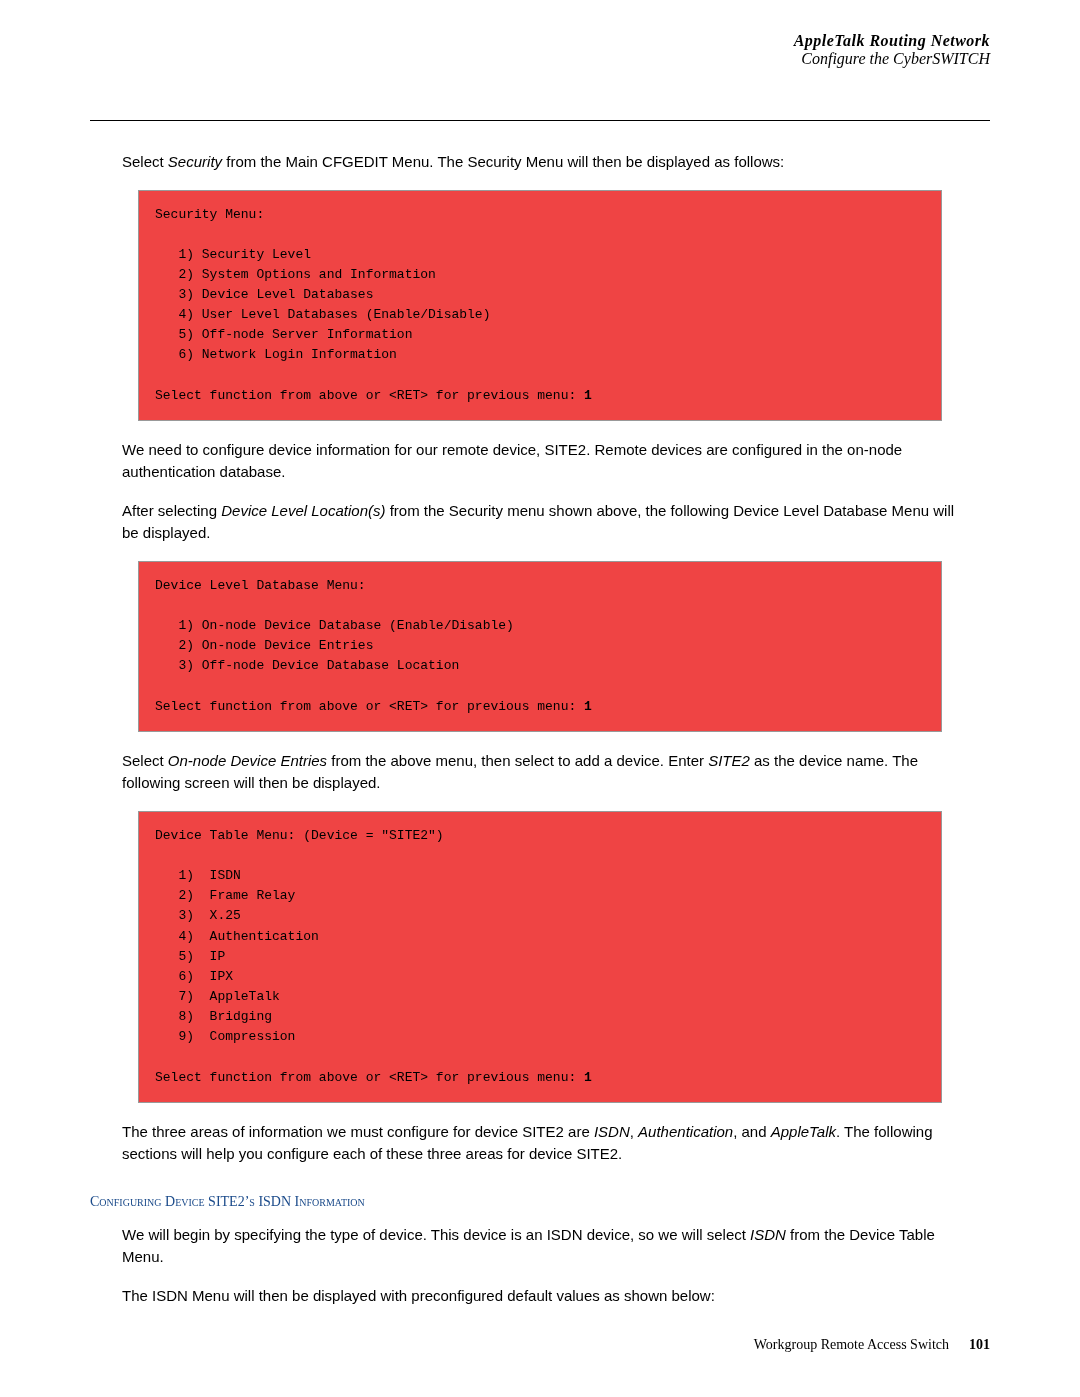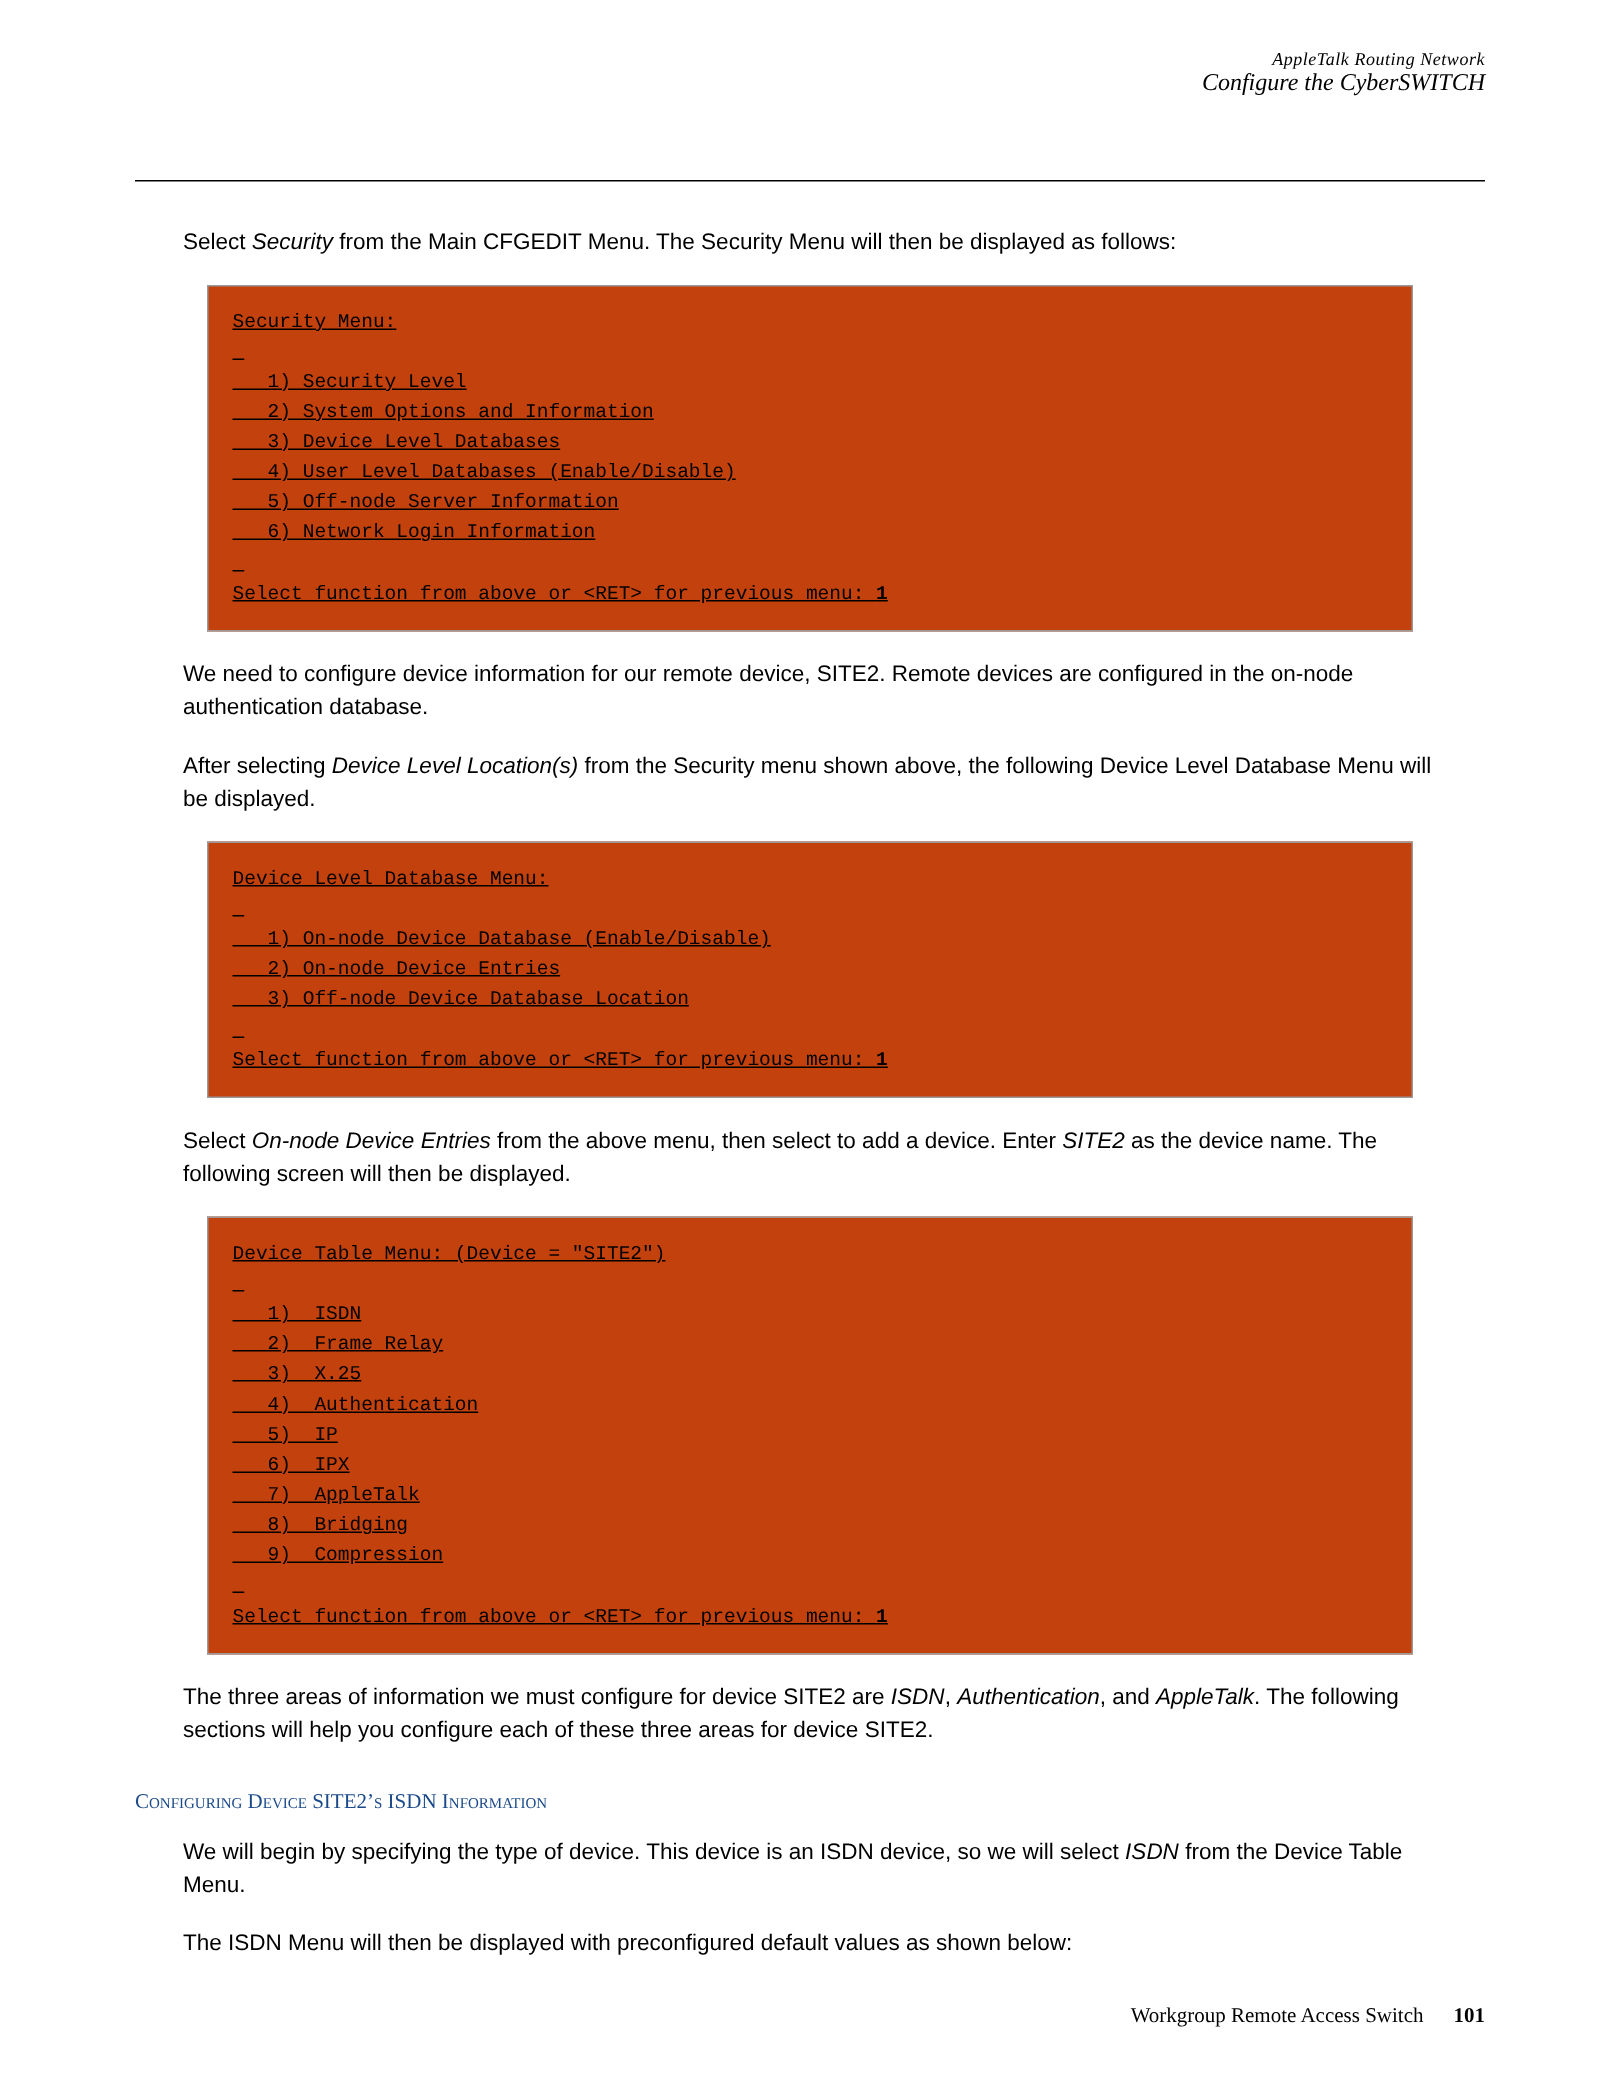--- a/index.html
+++ b/index.html
@@ -27,25 +27,26 @@
 
     
     .page-header {
       position: absolute;
       top: 32px;
       right: 90px;
       text-align: right;
     }
 
     .header-line1 {
-      font-size: 12px;
+      font-size: 16px;
       font-style: italic;
       color: #000;
       font-family: 'Times New Roman', Times, serif;
       letter-spacing: 0.03em;
+      font-weight: bold;
     }
 
     .header-line2 {
       font-size: 16px;
       font-style: italic;
       color: #000;
       font-family: 'Times New Roman', Times, serif;
     }
 
     
@@ -92,23 +93,22 @@
     }
 
     
     .code-box {
       border: 1px solid #999;
       padding: 14px 16px;
       margin: 16px 48px 18px 48px;
       font-family: 'Courier New', Courier, monospace;
       font-size: 13px;
       line-height: 1.55;
-      background: #c2410c;
-      color: #000;
-      text-decoration: underline;
+      background: #ef4444;
+      color: #000;
     }
 
     .code-box .bold {
       font-weight: bold;
     }
 
     
     .page-footer {
       position: absolute;
       bottom: 50px;

